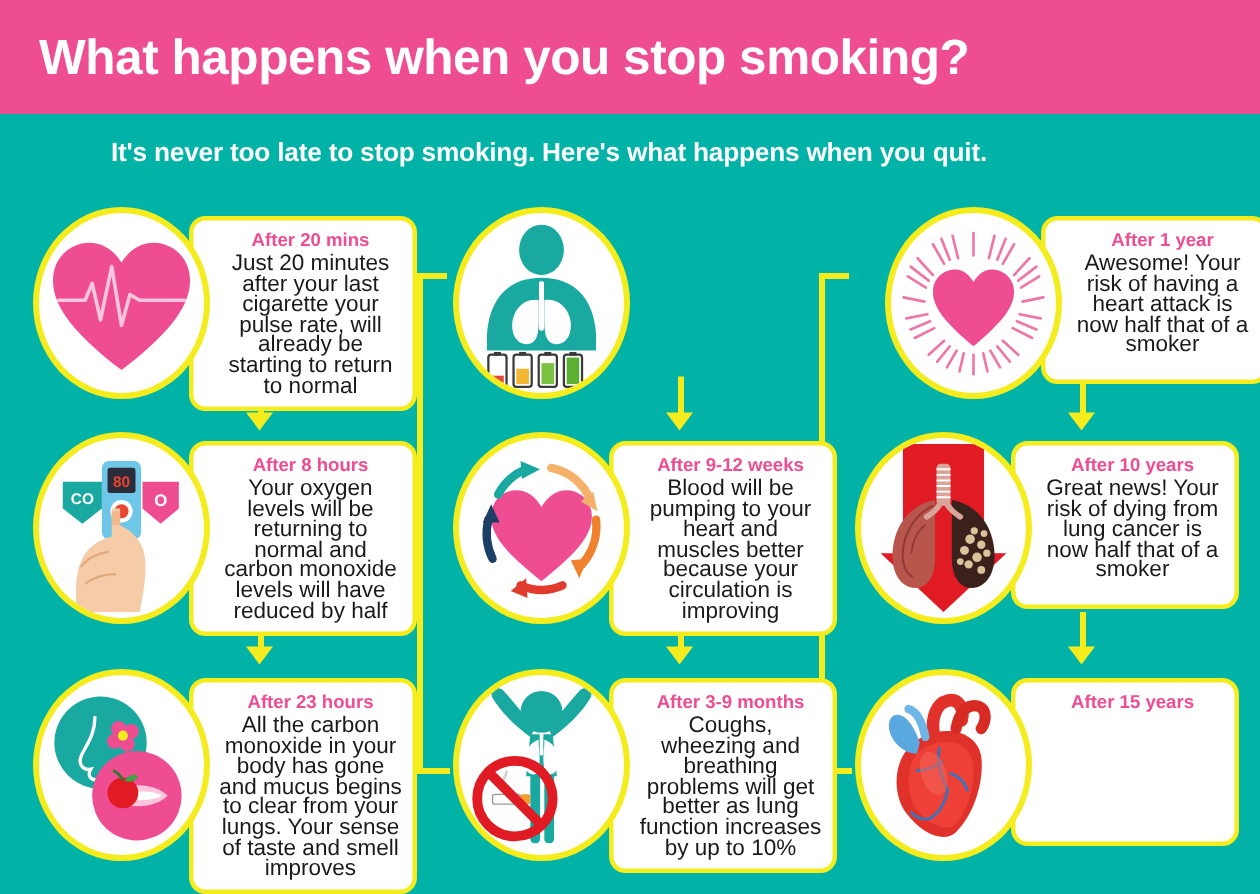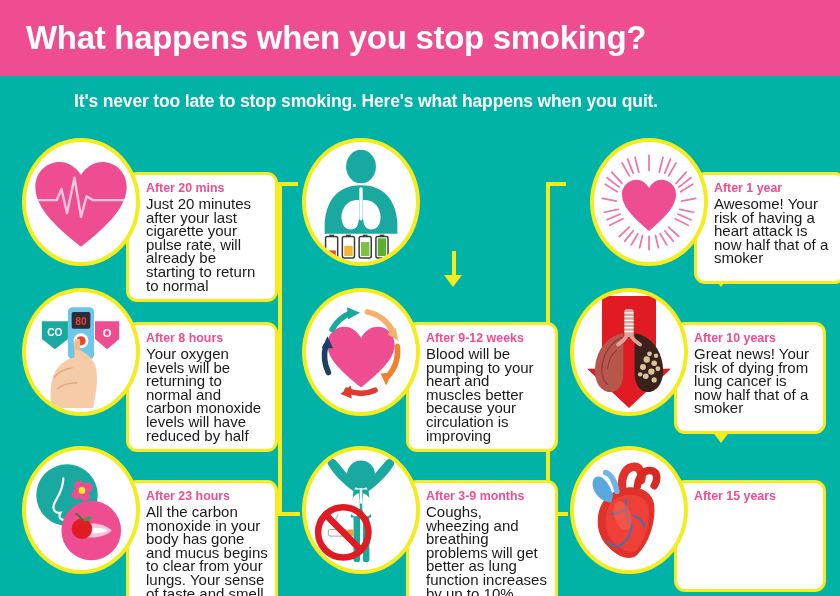--- a/index.html
+++ b/index.html
@@ -66,21 +66,21 @@
   .card-bubble {
     position: absolute;
     left: 112px; top: 10px;
     width: 152px;
     min-height: 112px;
     background: #FFFFFF;
     border: 3px solid #F5EC1E;
     border-radius: 11px;
     z-index: 2;
     padding: 6px 7px 7px 17px;
-    margin-top: 28px;
+    text-align: center;
   }
   .card-time {
     color: #EE4D92;
     font-size: 12.4px;
     font-weight: bold;
     line-height: 15px;
     margin-bottom: 1px;
     white-space: nowrap;
   }
   .card-desc {

